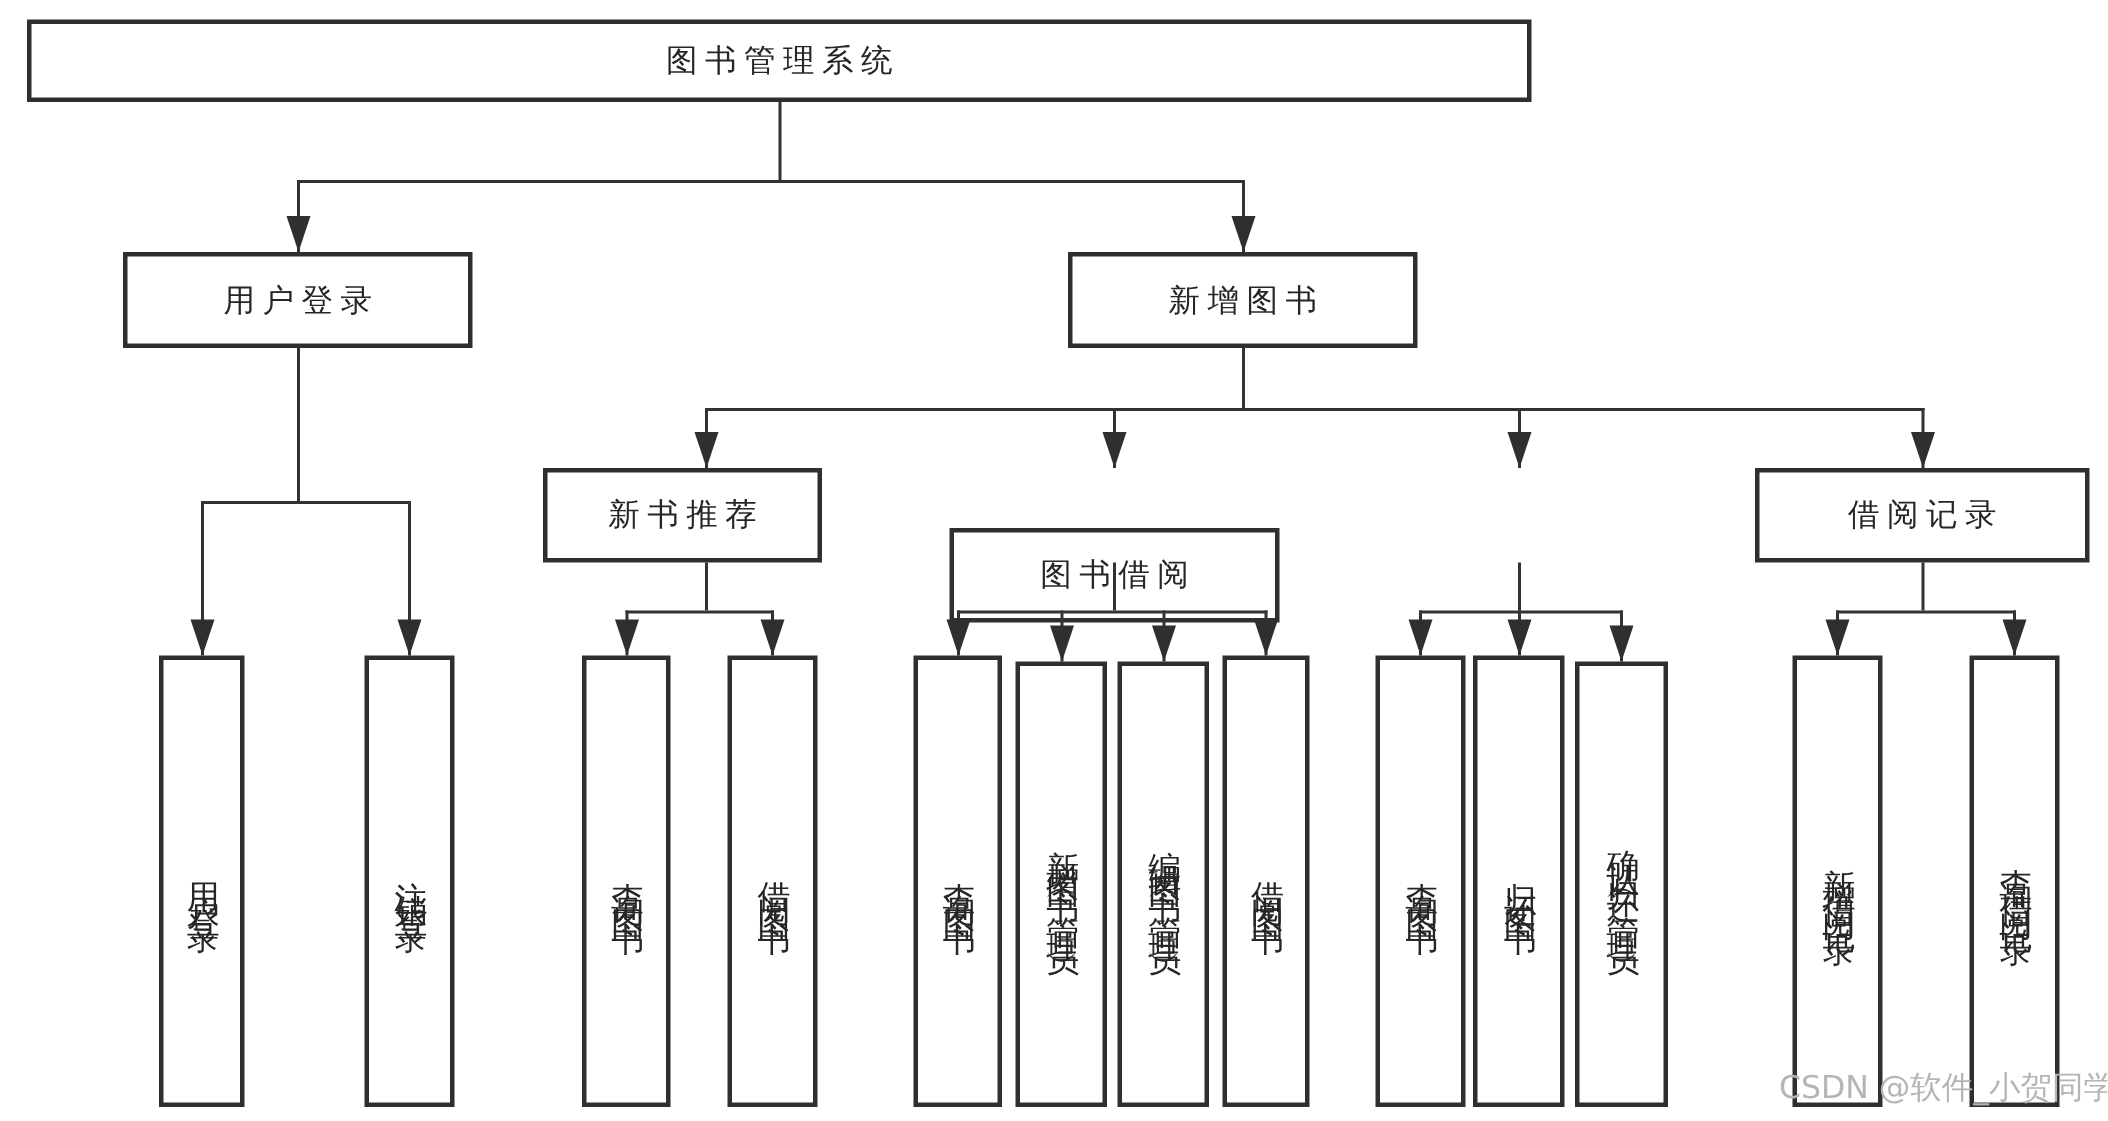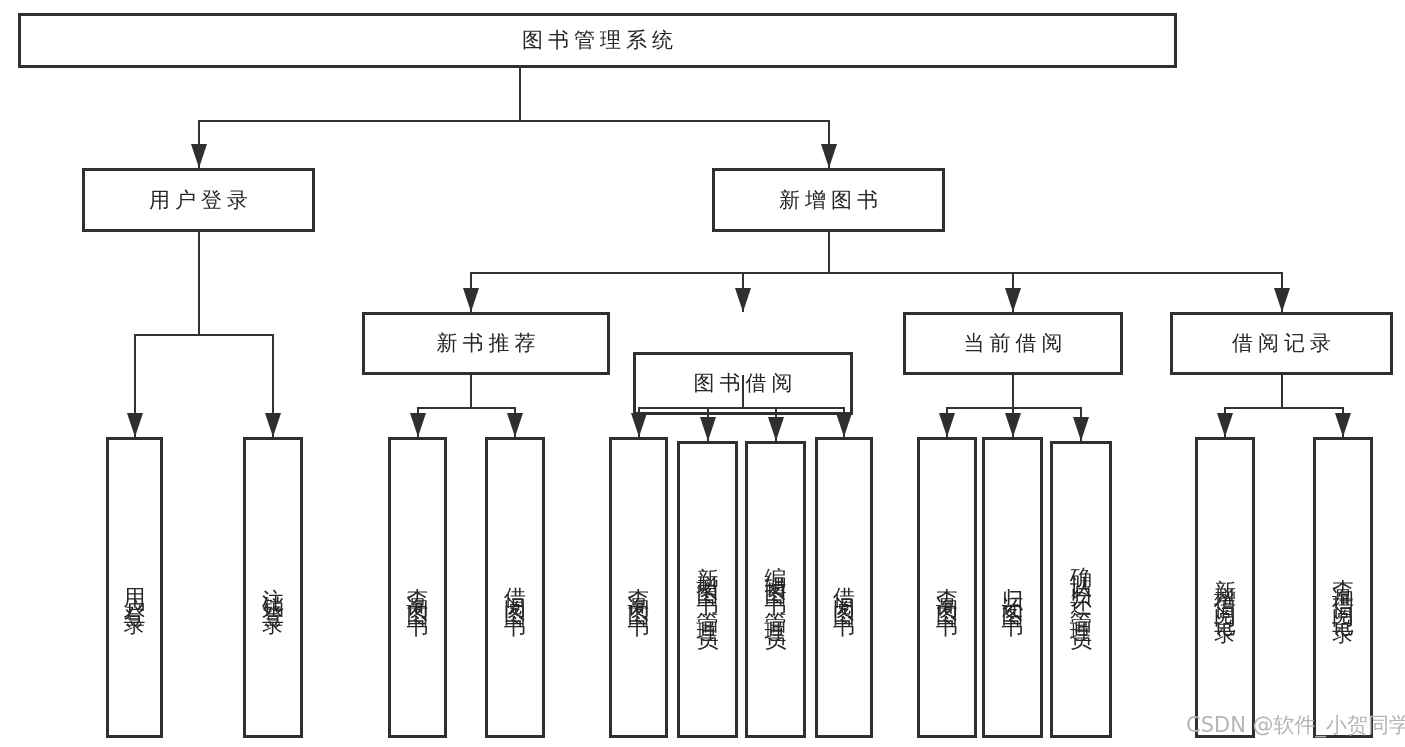--- a/index.html
+++ b/index.html
@@ -62,37 +62,34 @@
     color: #b5b5b5;
     z-index: 5;
     white-space: nowrap;
   }
 </style>
 </head>
 <body>
 
 <div id="stage">
   <div class="watermark">CSDN @软件_小贺同学</div>
-<div class="node hbox" style="left: 18px; top: 13px; width: 1159px; height: 55px;">
+<div class="node hbox" style="left: 18px; top: 13px; width: 1003px; height: 55px;">
       <span class="label">图书管理系统</span>
     </div>
     <div class="node hbox" style="left: 82px; top: 168px; width: 233px; height: 64px;">
       <span class="label">用户登录</span>
     </div>
     <div class="node hbox" style="left: 712px; top: 168px; width: 233px; height: 64px;">
       <span class="label">新增图书</span>
     </div>
-    <div class="node hbox" style="left: 362px; top: 312px; width: 248px; height: 63px;">
+    <div class="node hbox" style="left: 362px; top: 312px; width: 186px; height: 63px;">
       <span class="label">新书推荐</span>
     </div>
     <div class="node hbox" style="left: 633px; top: 312px; width: 220px; height: 63px; margin-top: 40px;">
       <span class="label">图书借阅</span>
-    </div>
-    <div class="node hbox" style="left: 903px; top: 312px; width: 220px; height: 63px;">
-      <span class="label">当前借阅</span>
     </div>
     <div class="node hbox" style="left: 1170px; top: 312px; width: 223px; height: 63px;">
       <span class="label">借阅记录</span>
     </div>
     <div class="node vbox" style="left: 106px; top: 437px; width: 57px; height: 301px;">
       <span class="label">用户登录</span>
     </div>
     <div class="node vbox" style="left: 243px; top: 437px; width: 60px; height: 301px;">
       <span class="label">注销登录</span>
     </div>

